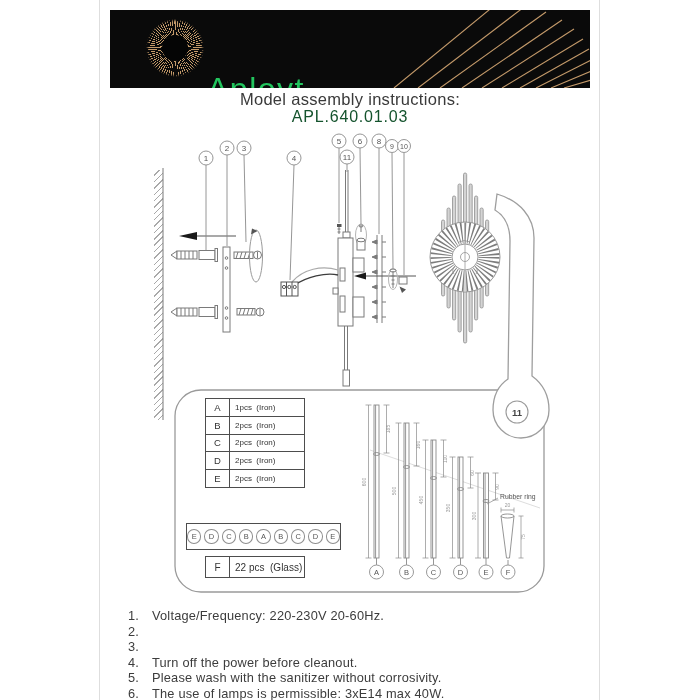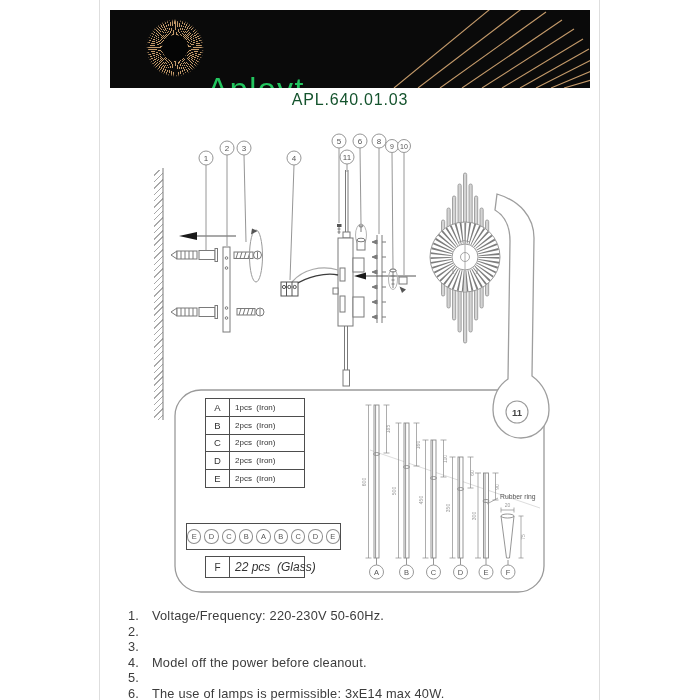--- a/index.html
+++ b/index.html
@@ -35,21 +35,21 @@
   .parts-table .cell-qty{width:69px;font-size:8px;color:#333;padding-left:5px;white-space:pre;}
 
   .seq-box{position:absolute;left:186px;top:523px;width:153px;height:25px;border:1.2px solid #4d4d4d;
      display:flex;align-items:center;justify-content:center;gap:3px;}
   .seq-circle{width:12.5px;height:12.5px;border-radius:50%;border:1px solid #8f8f8f;color:#555;
      font-size:7.5px;display:flex;align-items:center;justify-content:center;background:#fff;}
 
   .glass-box{position:absolute;left:205px;top:556px;height:20px;display:flex;border:1.2px solid #4d4d4d;}
   .glass-letter{width:23px;border-right:1.2px solid #4d4d4d;display:flex;align-items:center;justify-content:center;
      font-size:10px;color:#333;}
-  .glass-qty{width:69px;display:flex;align-items:center;font-size:12px;color:#333;padding-left:5px;white-space:pre;font-style:italic;}
+  .glass-qty{width:69px;display:flex;align-items:center;font-size:10px;color:#333;padding-left:5px;white-space:pre;}
 
   
   .instructions{position:absolute;left:128px;top:608px;width:470px;}
   .instr-row{display:flex;font-size:12.8px;line-height:15.6px;color:#3c3c3c;letter-spacing:.2px;}
   .instr-num{flex:0 0 24px;}
   svg text{font-family:"Liberation Sans",sans-serif;}
 </style>
 </head>
 <body>
 
@@ -71,20 +71,21 @@
         <line x1="122" y1="78" x2="203" y2="29"></line>
         <line x1="140" y1="78" x2="209" y2="39"></line>
         <line x1="156" y1="78" x2="213" y2="49"></line>
         <line x1="171" y1="78" x2="216" y2="59"></line>
         <line x1="184" y1="78" x2="218" y2="68"></line>
       </g>
     </svg>
   </div>
 
   <div class="title">
+    <div class="t1">Model assembly instructions:</div>
     <div class="t2">APL.640.01.03</div>
   </div>
 
   <div class="wall-hatch"></div>
 
   <svg class="diagram" width="700" height="510" viewBox="0 0 700 510">
 
     <g stroke="#7a7a7a" stroke-width="1" fill="none">
       <line x1="163" y1="48" x2="163" y2="300"></line>
 
@@ -412,33 +413,34 @@
   </div>
 
   <div class="glass-box">
     <div class="glass-letter">F</div>
     <div class="glass-qty">22 pcs  (Glass)</div>
   </div>
 
   <div class="instructions">
     <div class="instr-row">
         <span class="instr-num">1.</span>
-        <span>Voltage/Frequency: 220-230V 50-60Hz.</span>
+        <span>Voltage/Frequency: 220-230V 20-60Hz.</span>
       </div>
     <div class="instr-row">
         <span class="instr-num">2.</span>
       </div>
     <div class="instr-row">
         <span class="instr-num">3.</span>
       </div>
     <div class="instr-row">
         <span class="instr-num">4.</span>
-        <span>Model off the power before cleanout.</span>
+        <span>Turn off the power before cleanout.</span>
       </div>
     <div class="instr-row">
         <span class="instr-num">5.</span>
+        <span>Please wash with the sanitizer without corrosivity.</span>
       </div>
     <div class="instr-row">
         <span class="instr-num">6.</span>
         <span>The use of lamps is permissible: 3xE14 max 40W.</span>
       </div>
   </div>
 </div>
 
 </body></html>

